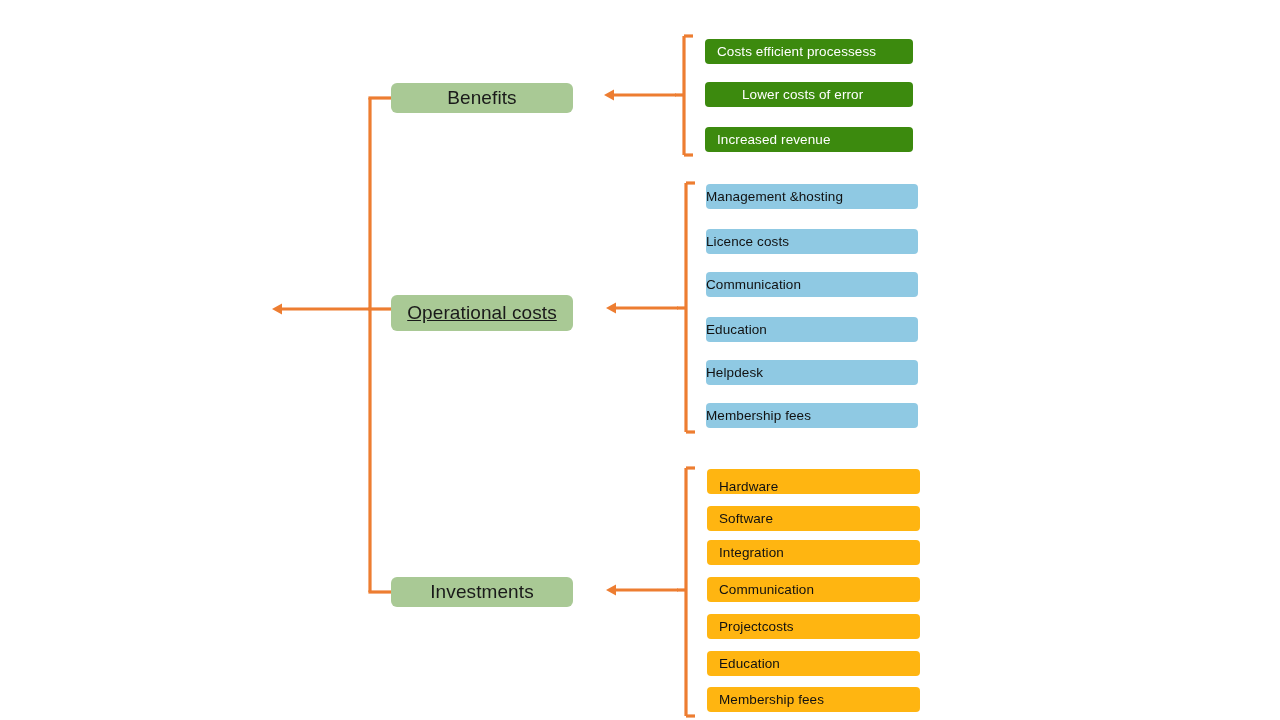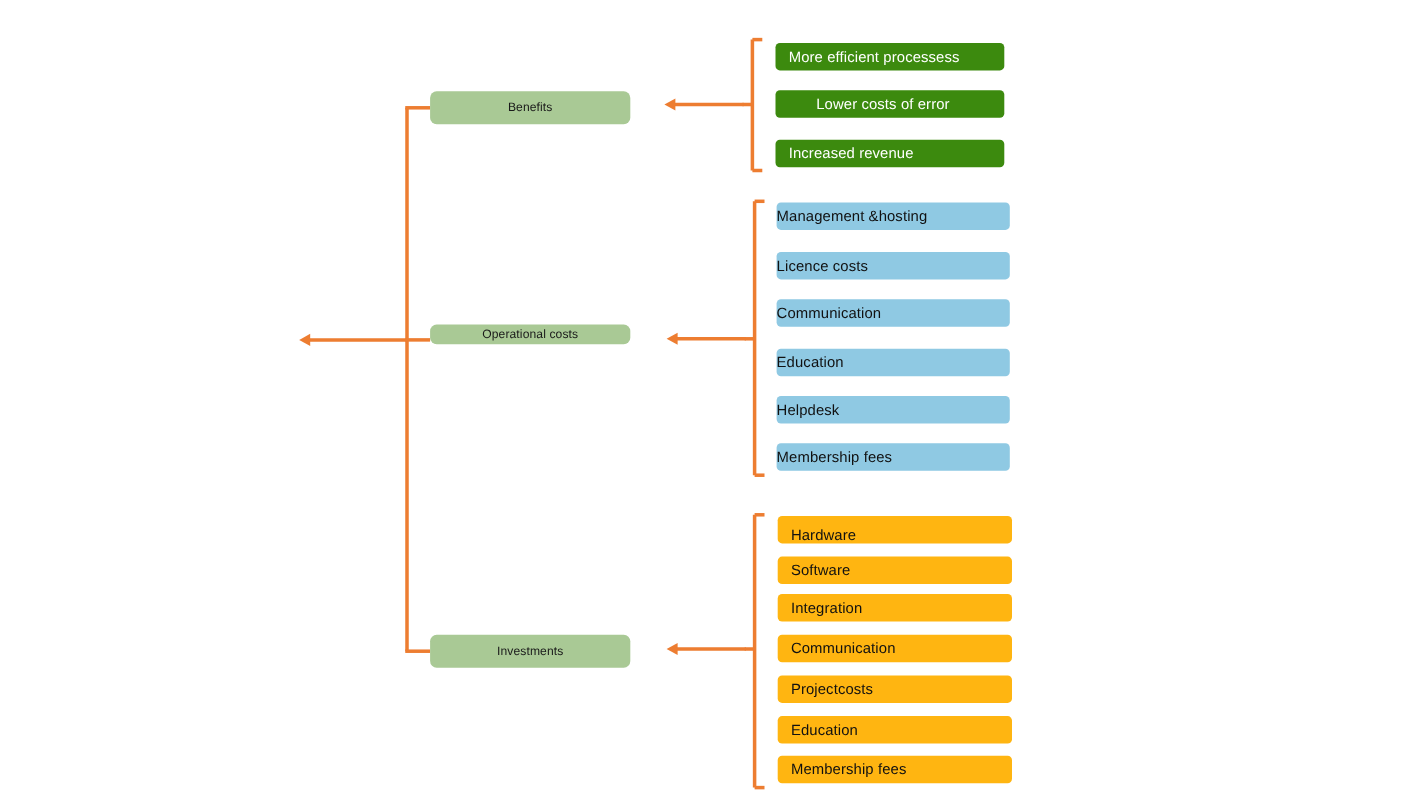--- a/index.html
+++ b/index.html
@@ -34,21 +34,21 @@
     display: flex;
     align-items: center;
     white-space: nowrap;
     letter-spacing: 0.1px;
   }
   .node-root,
   .node-branch {
     background: #a9c995;
     color: #1a1a1a;
     justify-content: center;
-    font-size: 11px;
+    font-size: 19px;
     height: 30px;
     border-radius: 6px;
   }
   .node-leaf {
     justify-content: flex-start;
     font-size: 13.5px;
   }
   .leaf-green {
     background: #3c8a0e;
     color: #ffffff;
@@ -101,29 +101,29 @@
       <line x1="678" y1="590" x2="615" y2="590" stroke="#ed7d31" stroke-width="3.2" stroke-linecap="butt"></line>
       <path d="M 606 590 L 616 584.5 L 616 595.5 Z" fill="#ed7d31"></path>
     </svg>
 
 
   <div id="nodes-layer">
       <div class="node node-branch" style="background: rgb(169, 201, 149); left: 391px; top: 83px; width: 182px; height: 30px;">
         <span>Benefits</span>
       </div>
       <div class="node node-leaf leaf-green" style="left: 705px; top: 39px; width: 208px; height: 25px;">
-        <span>More efficient processess</span>
+        <span>Costs efficient processess</span>
       </div>
       <div class="node node-leaf leaf-green" style="left: 705px; top: 82px; width: 208px; height: 25px; padding-left: 37px;">
         <span>Lower costs of error</span>
       </div>
       <div class="node node-leaf leaf-green" style="left: 705px; top: 127px; width: 208px; height: 25px; text-align: right;">
         <span>Increased revenue</span>
       </div>
-      <div class="node node-branch" style="background: rgb(169, 201, 149); left: 391px; top: 295px; width: 182px; height: 18px;">
+      <div class="node node-branch" style="background: rgb(169, 201, 149); left: 391px; top: 295px; width: 182px; height: 36px; text-decoration: underline;">
         <span>Operational costs</span>
       </div>
       <div class="node node-leaf leaf-blue" style="left: 706px; top: 184px; width: 212px; height: 25px;">
         <span>Management &amp;hosting</span>
       </div>
       <div class="node node-leaf leaf-blue" style="left: 706px; top: 229px; width: 212px; height: 25px;">
         <span>Licence costs</span>
       </div>
       <div class="node node-leaf leaf-blue" style="left: 706px; top: 272px; width: 212px; height: 25px;">
         <span>Communication</span>

